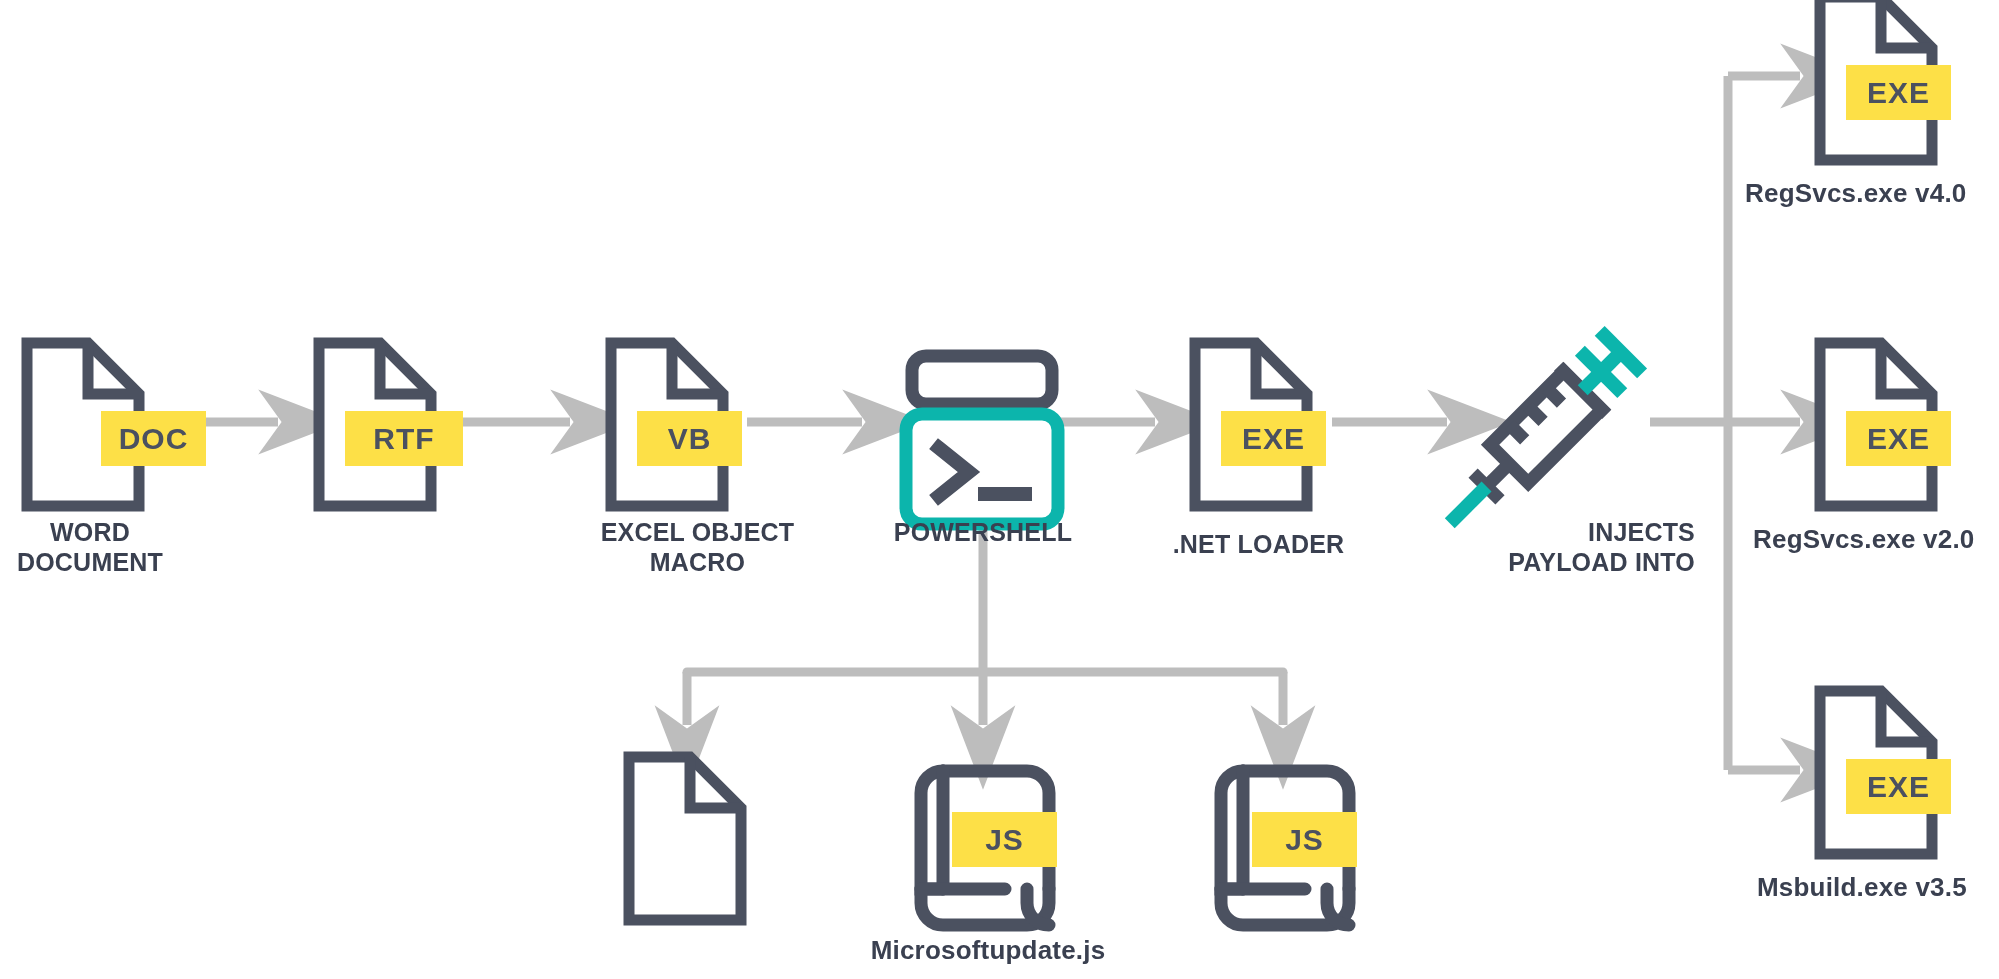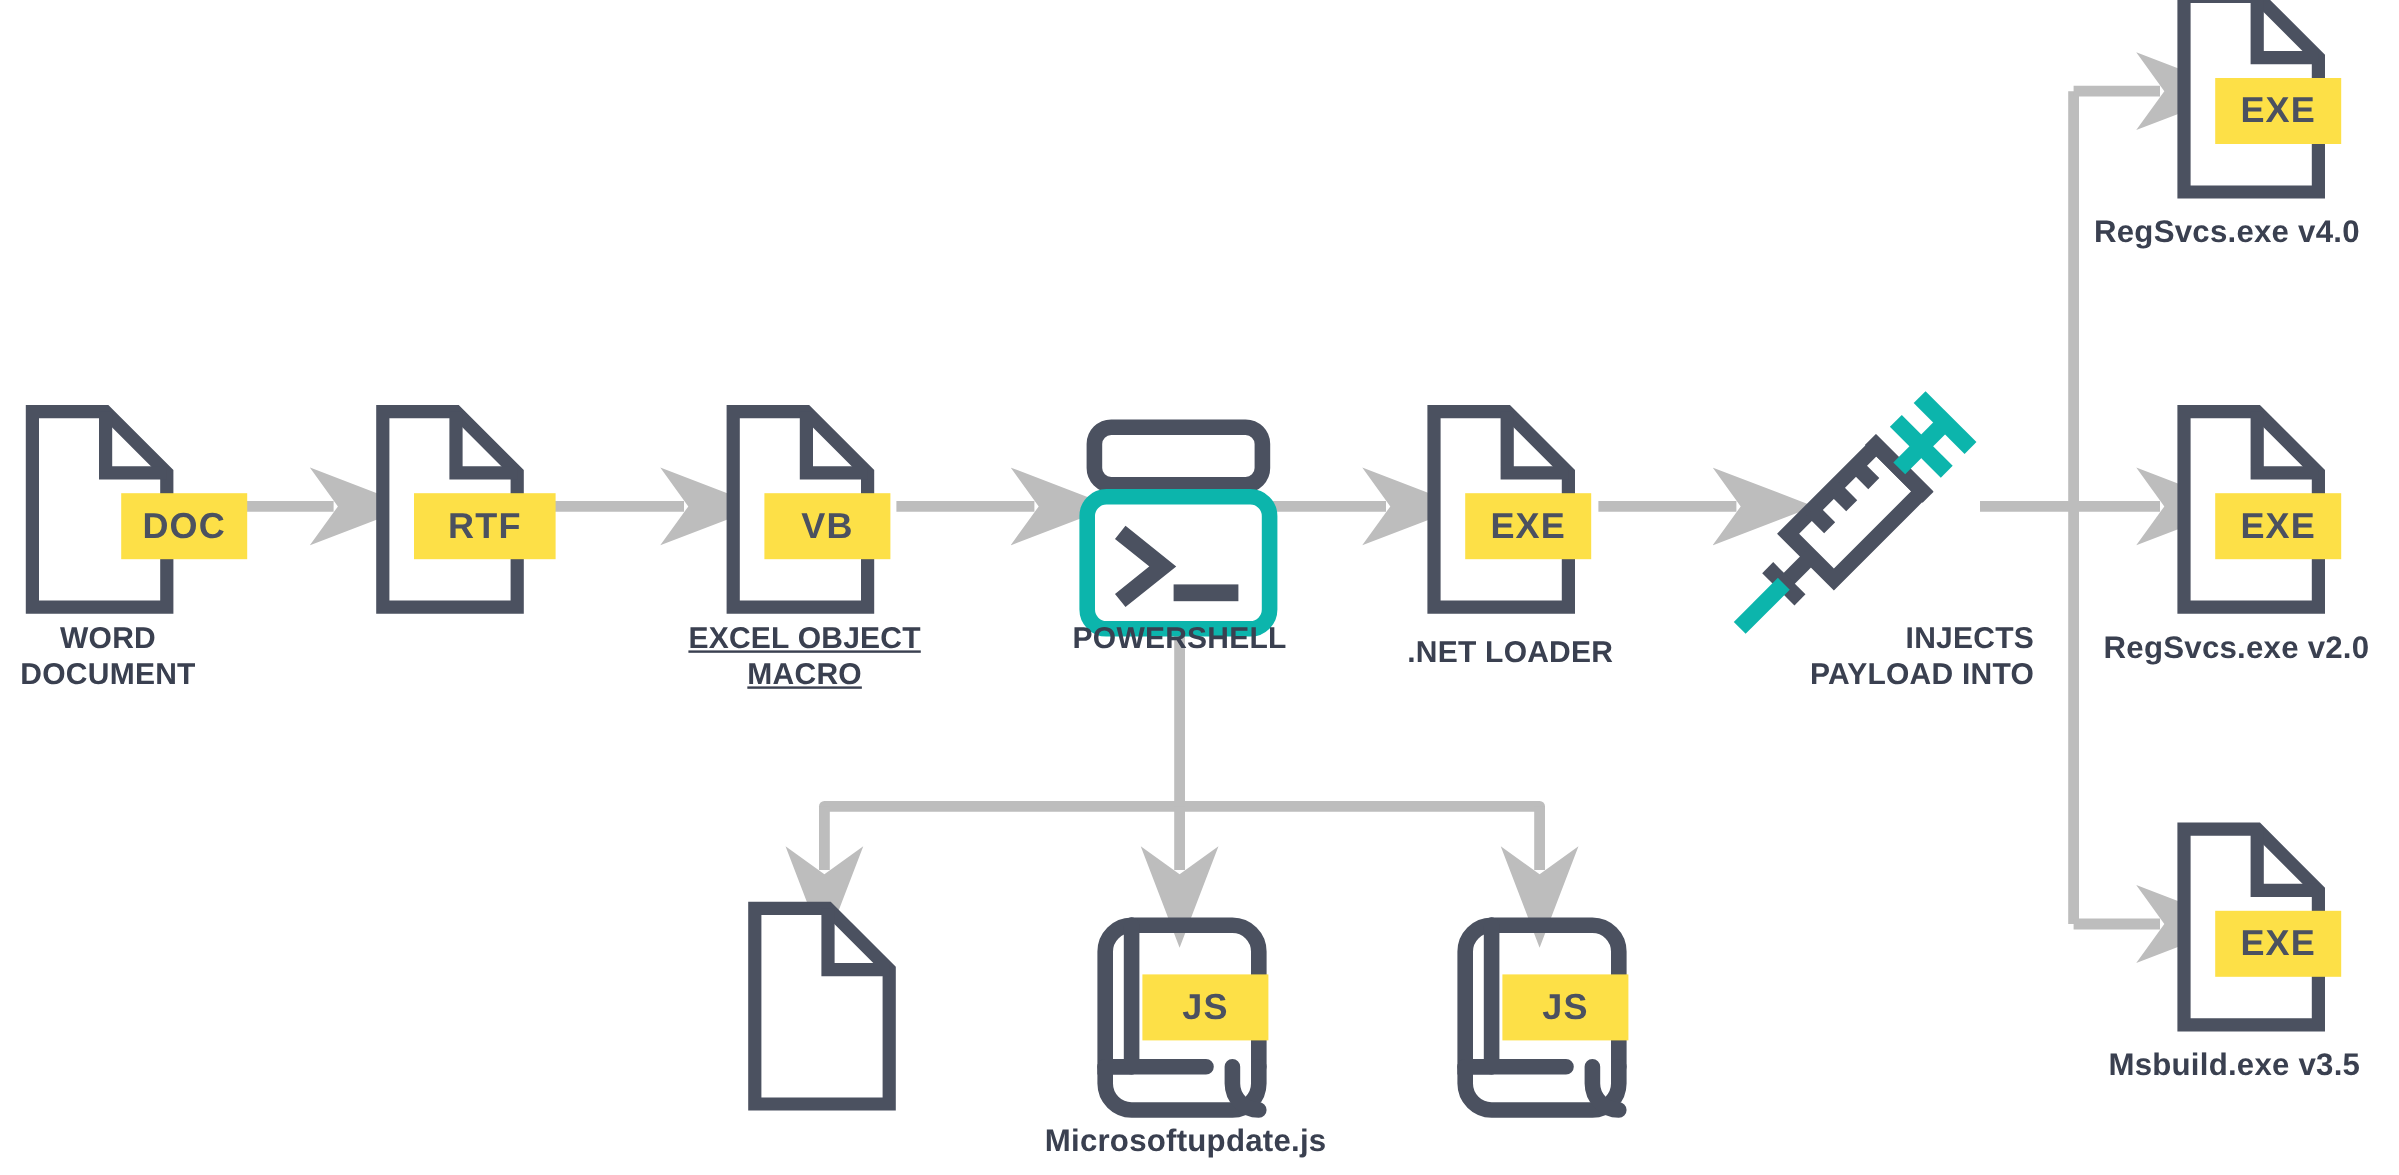--- a/index.html
+++ b/index.html
@@ -137,21 +137,21 @@
   <div class="badge" style="left:1221px;top:411px;width:105px;height:55px;font-size:30px;">EXE</div>
 
   <div class="badge" style="left:952px;top:812px;width:105px;height:55px;font-size:30px;">JS</div>
   <div class="badge" style="left:1252px;top:812px;width:105px;height:55px;font-size:30px;">JS</div>
 
   <div class="badge" style="left:1846px;top:65px;width:105px;height:55px;font-size:30px;">EXE</div>
   <div class="badge" style="left:1846px;top:411px;width:105px;height:55px;font-size:30px;">EXE</div>
   <div class="badge" style="left:1846px;top:759px;width:105px;height:55px;font-size:30px;">EXE</div>
 
   <div class="node-label cap-label" style="left:-20px;top:518px;width:220px;">WORD<br>DOCUMENT</div>
-  <div class="node-label cap-label" style="left:513px;top:518px;width:315px;text-decoration:underline;">EXCEL OBJECT<br>MACRO</div>
+  <div class="node-label cap-label" style="left:540px;top:518px;width:315px;">EXCEL OBJECT<br>MACRO</div>
   <div class="node-label cap-label" style="left:858px;top:518px;width:250px;">POWERSHELL</div>
   <div class="node-label cap-label" style="left:1126px;top:530px;width:265px;">.NET LOADER</div>
   <div class="node-label cap-label" style="left:1420px;top:518px;width:275px;text-align:right;">INJECTS<br>PAYLOAD INTO</div>
 
   <div class="node-label file-label" style="left:838px;top:935px;width:300px;">Microsoftupdate.js</div>
 
   <div class="node-label file-label" style="left:1745px;top:178px;width:270px;text-align:left;">RegSvcs.exe v4.0</div>
   <div class="node-label file-label" style="left:1753px;top:524px;width:270px;text-align:left;">RegSvcs.exe v2.0</div>
   <div class="node-label file-label" style="left:1757px;top:872px;width:270px;text-align:left;">Msbuild.exe v3.5</div>
 

